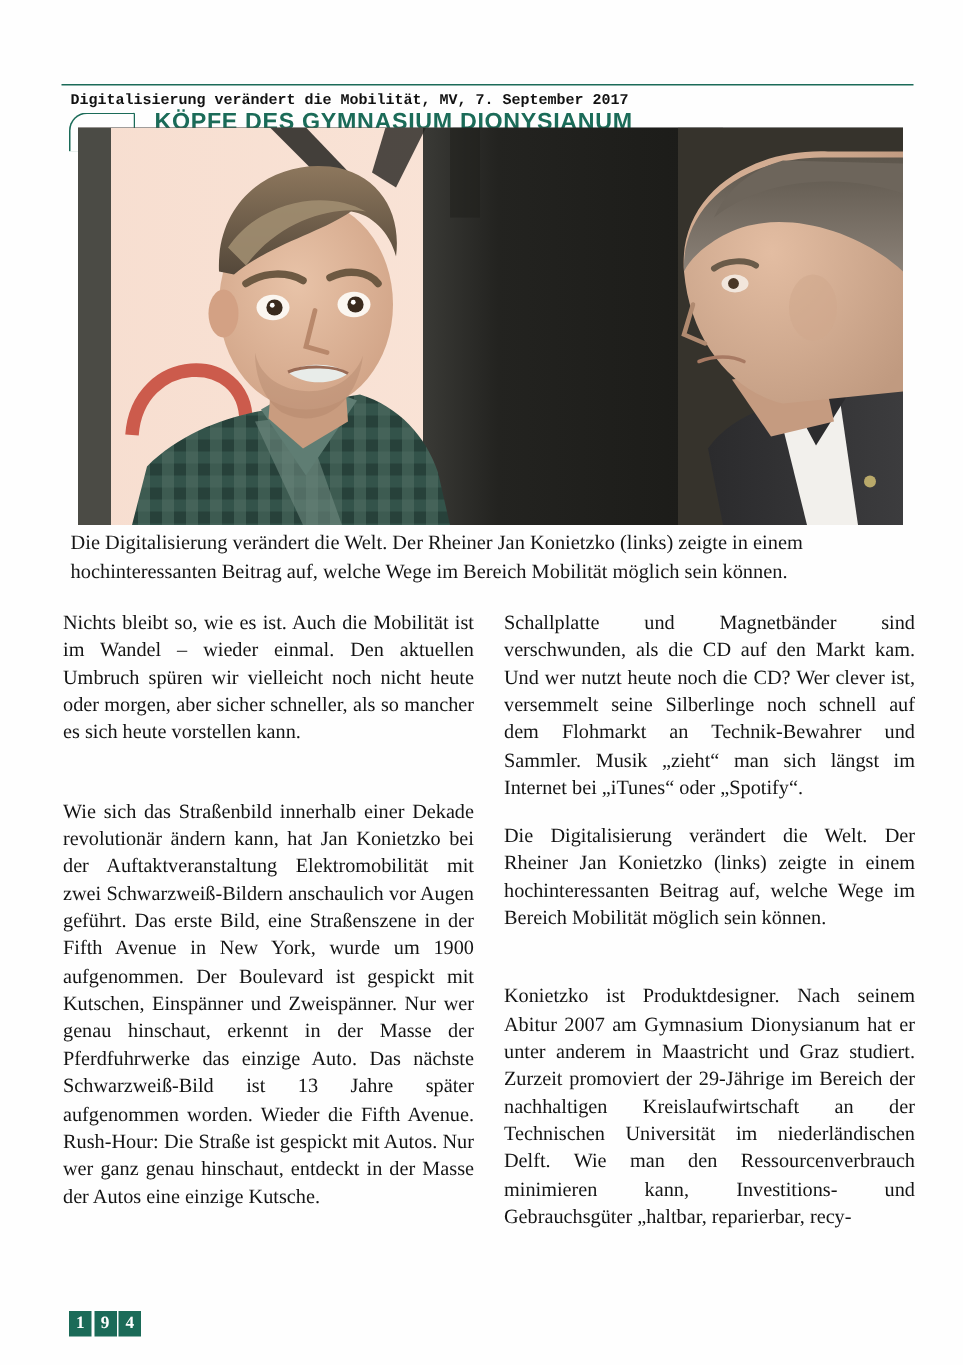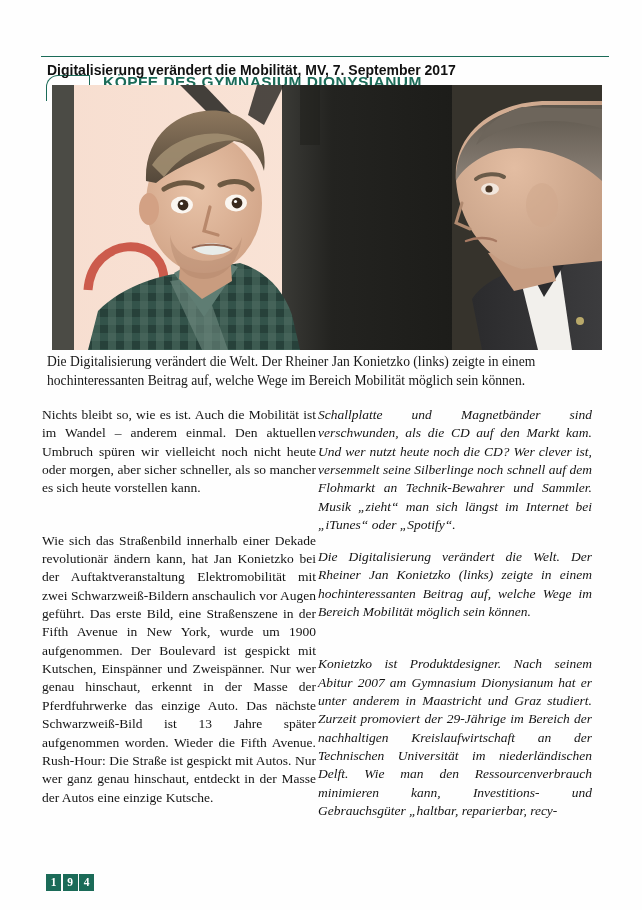--- a/index.html
+++ b/index.html
@@ -63,23 +63,23 @@
     height: 1.4px;
     background: #1b6b58;
   }
 
   
   .article-title {
     position: absolute;
     left: 47px;
     top: 62px;
     width: 560px;
-    font-family: Liberation Sans, sans-serif;
+    font-family: Liberation Mono, monospace;
     font-weight: bold;
-    font-size: 14px;
+    font-size: 10px;
     color: #111111;
     white-space: nowrap;
   }
 
   
   .photo {
     position: absolute;
     left: 52px;
     top: 85px;
     width: 550px;
@@ -107,21 +107,21 @@
     top: 406px;
     width: 274px;
     font-size: 13.5px;
     line-height: 18.35px;
     text-align: justify;
     text-justify: inter-word;
     color: #141414;
     hyphens: manual;
   }
   .col-left  { left: 42px; }
-  .col-right { left: 318px; font-style: italic; }
+  .col-right { left: 336px; }
   .col p {
     margin: 0 0 13.5px 0;
   }
   .col p:last-child { margin-bottom: 0; margin-top: 34px; }
 
   
   .folio {
     position: absolute;
     left: 46px;
     top: 874px;
@@ -255,21 +255,21 @@
       <path d="M414 156 C424 152, 436 152, 444 156" stroke="#a87a63" stroke-width="2.4" fill="none" stroke-linecap="round"></path>
       <ellipse cx="490" cy="120" rx="16" ry="22" fill="#d0a88c" opacity="0.55"></ellipse>
 
       <circle cx="528" cy="236" r="4" fill="#b9a96a"></circle>
     </svg>
   </div>
 
   <div class="caption">Die Digitalisierung verändert die Welt. Der Rheiner Jan Konietzko (links) zeigte in einem hochinteressanten Beitrag auf, welche Wege im Bereich Mobilität möglich sein können.</div>
 
   <div class="col col-left">
-    <p>Nichts bleibt so, wie es ist. Auch die Mobilität ist im Wandel – anderem einmal. Den aktuellen Umbruch spüren wir vielleicht noch nicht heute oder morgen, aber sicher schneller, als so mancher es sich heute vorstellen kann.</p>
+    <p>Nichts bleibt so, wie es ist. Auch die Mobilität ist im Wandel – wieder einmal. Den aktuellen Umbruch spüren wir vielleicht noch nicht heute oder morgen, aber sicher schneller, als so mancher es sich heute vorstellen kann.</p>
     <p>Wie sich das Straßenbild innerhalb einer Dekade revolutionär ändern kann, hat Jan Konietzko bei der Auftaktveranstaltung Elektromobilität mit zwei Schwarzweiß-Bildern anschaulich vor Augen geführt. Das erste Bild, eine Straßenszene in der Fifth Avenue in New York, wurde um 1900 aufgenommen. Der Boulevard ist gespickt mit Kutschen, Einspänner und Zweispänner. Nur wer genau hinschaut, erkennt in der Masse der Pferdfuhrwerke das einzige Auto. Das nächste Schwarzweiß-Bild ist 13 Jahre später aufgenommen worden. Wieder die Fifth Avenue. Rush-Hour: Die Straße ist gespickt mit Autos. Nur wer ganz genau hinschaut, entdeckt in der Masse der Autos eine einzige Kutsche.</p>
   </div>
 
   <div class="col col-right">
     <p>Schallplatte und Magnetbänder sind verschwunden, als die CD auf den Markt kam. Und wer nutzt heute noch die CD? Wer clever ist, versemmelt seine Silberlinge noch schnell auf dem Flohmarkt an Technik-Bewahrer und Sammler. Musik „zieht“ man sich längst im Internet bei „iTunes“ oder „Spotify“.</p>
     <p>Die Digitalisierung verändert die Welt. Der Rheiner Jan Konietzko (links) zeigte in einem hochinteressanten Beitrag auf, welche Wege im Bereich Mobilität möglich sein können.</p>
     <p>Konietzko ist Produktdesigner. Nach seinem Abitur 2007 am Gymnasium Dionysianum hat er unter anderem in Maastricht und Graz studiert. Zurzeit promoviert der 29-Jährige im Bereich der nachhaltigen Kreislaufwirtschaft an der Technischen Universität im niederländischen Delft. Wie man den Ressourcenverbrauch minimieren kann, Investitions- und Gebrauchsgüter „haltbar, reparierbar, recy-</p>
   </div>
 
   <div class="folio">

